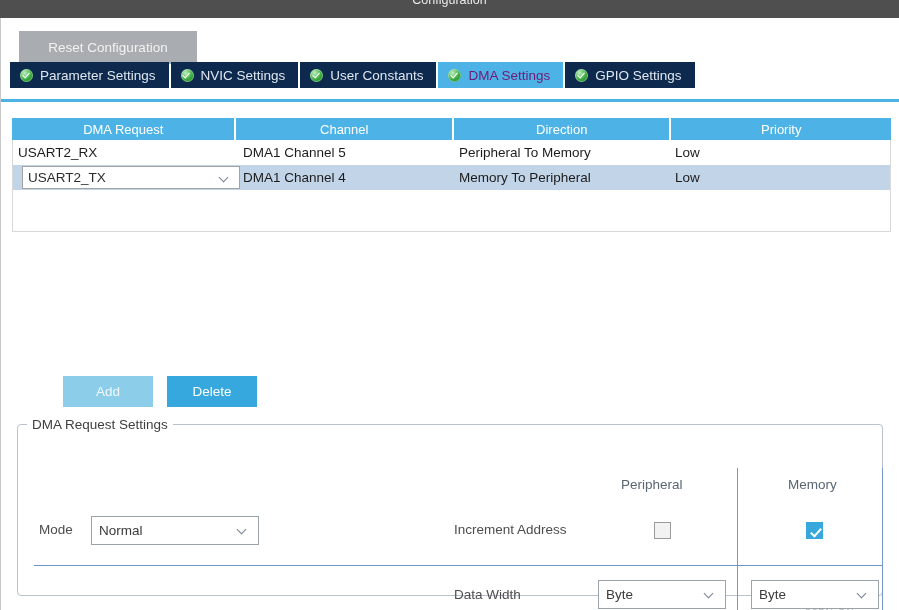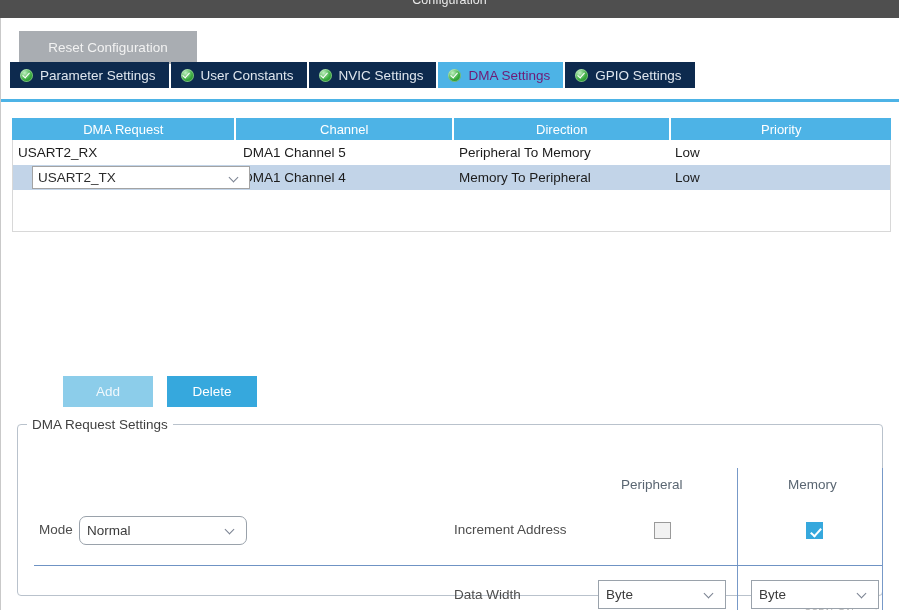--- a/index.html
+++ b/index.html
@@ -268,21 +268,21 @@
     border: 1px solid #9aa2ab;
     background: #ffffff;
     box-sizing: border-box;
     font-size: 13.5px;
     color: #3b3b3b;
     display: flex;
     align-items: center;
     padding-left: 7px;
   }
   .selectbox .chev { position: absolute; right: 10px; top: 9px; }
-  .mode-select { left: 78px; top: 498px; width: 168px; height: 29px; border-radius: 7px; }
+  .mode-select { left: 90px; top: 498px; width: 168px; height: 29px; }
   .dw-periph   { left: 597px; top: 562px; width: 128px; height: 29px; }
   .dw-mem      { left: 750px; top: 562px; width: 128px; height: 29px; }
 
   .inc-label {
     position: absolute;
     left: 453px; top: 504px;
     font-size: 13.5px;
     color: #4d4d4d;
   }
   .dw-label {
@@ -339,25 +339,25 @@
     <span>Reset Configuration</span>
   </div>
 
   <div class="tabbar">
     <div class="tab">
       <span class="tick"></span>
       <span>Parameter Settings</span>
     </div>
     <div class="tab">
       <span class="tick"></span>
-      <span>User Constants</span>
+      <span>NVIC Settings</span>
     </div>
     <div class="tab">
       <span class="tick"></span>
-      <span>NVIC Settings</span>
+      <span>User Constants</span>
     </div>
     <div class="tab active">
       <span class="tick"></span>
       <span>DMA Settings</span>
     </div>
     <div class="tab">
       <span class="tick"></span>
       <span>GPIO Settings</span>
     </div>
   </div>
@@ -372,21 +372,21 @@
     </div>
 
     <div class="tbody">
       <div class="trow">
         <div class="td c1">USART2_RX</div>
         <div class="td c2">DMA1 Channel 5</div>
         <div class="td c3">Peripheral To Memory</div>
         <div class="td c4">Low</div>
       </div>
       <div class="trow selected">
-        <div class="td c1" style="padding-left:18px">
+        <div class="td c1" style="padding-left:8px">
           <div class="cellselect">
             <span>USART2_TX</span>
             <span class="chev"></span>
           </div>
         </div>
         <div class="td c2">DMA1 Channel 4</div>
         <div class="td c3">Memory To Peripheral</div>
         <div class="td c4">Low</div>
       </div>
     </div>

